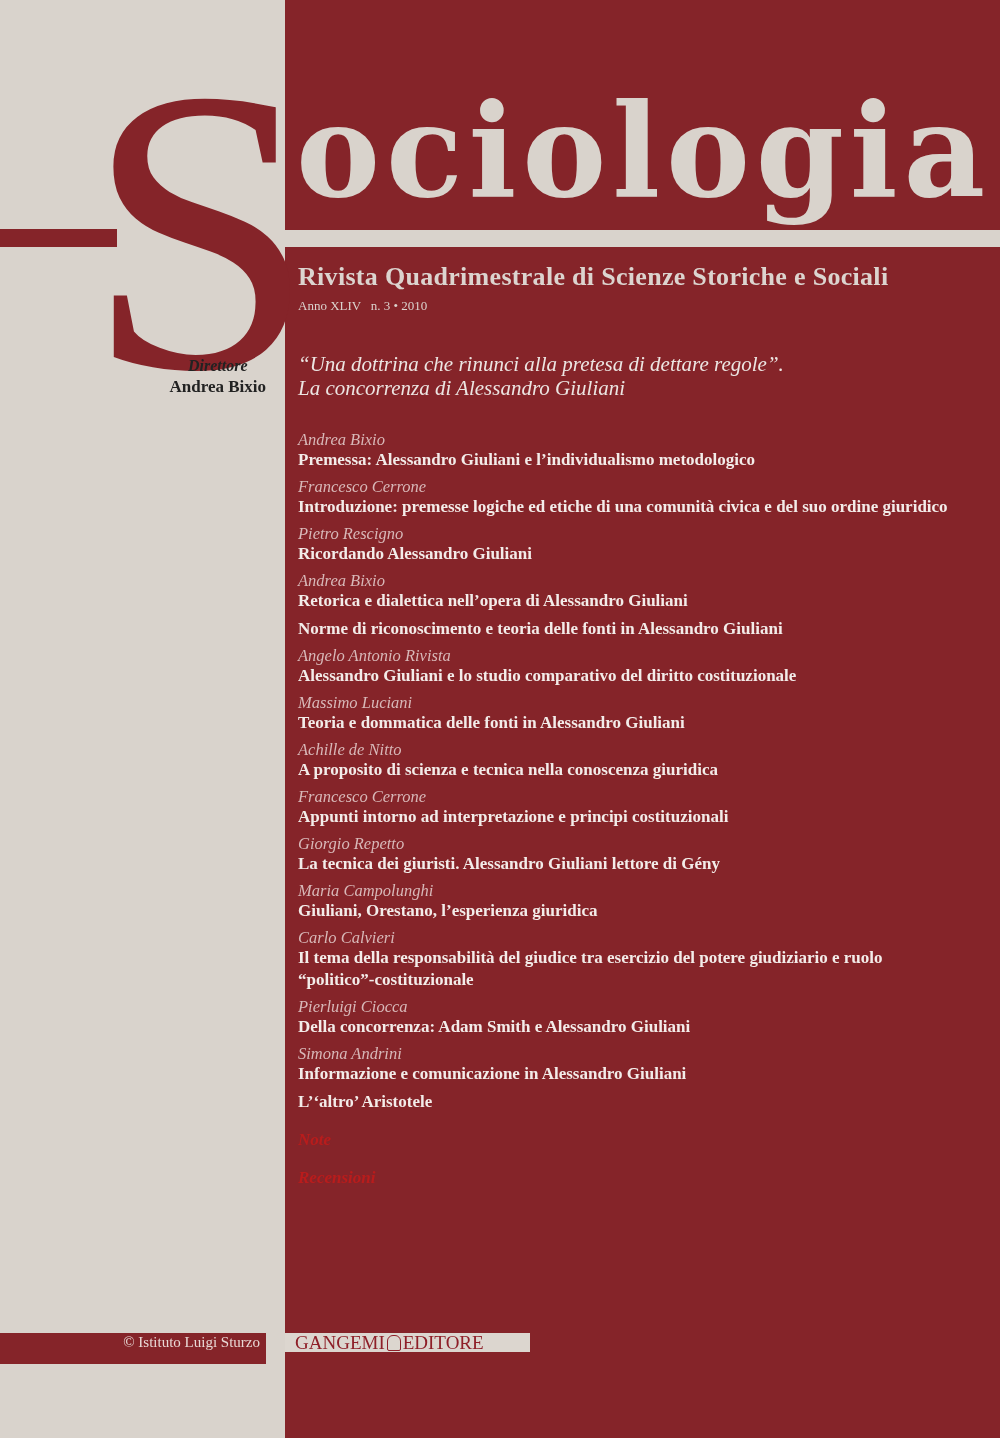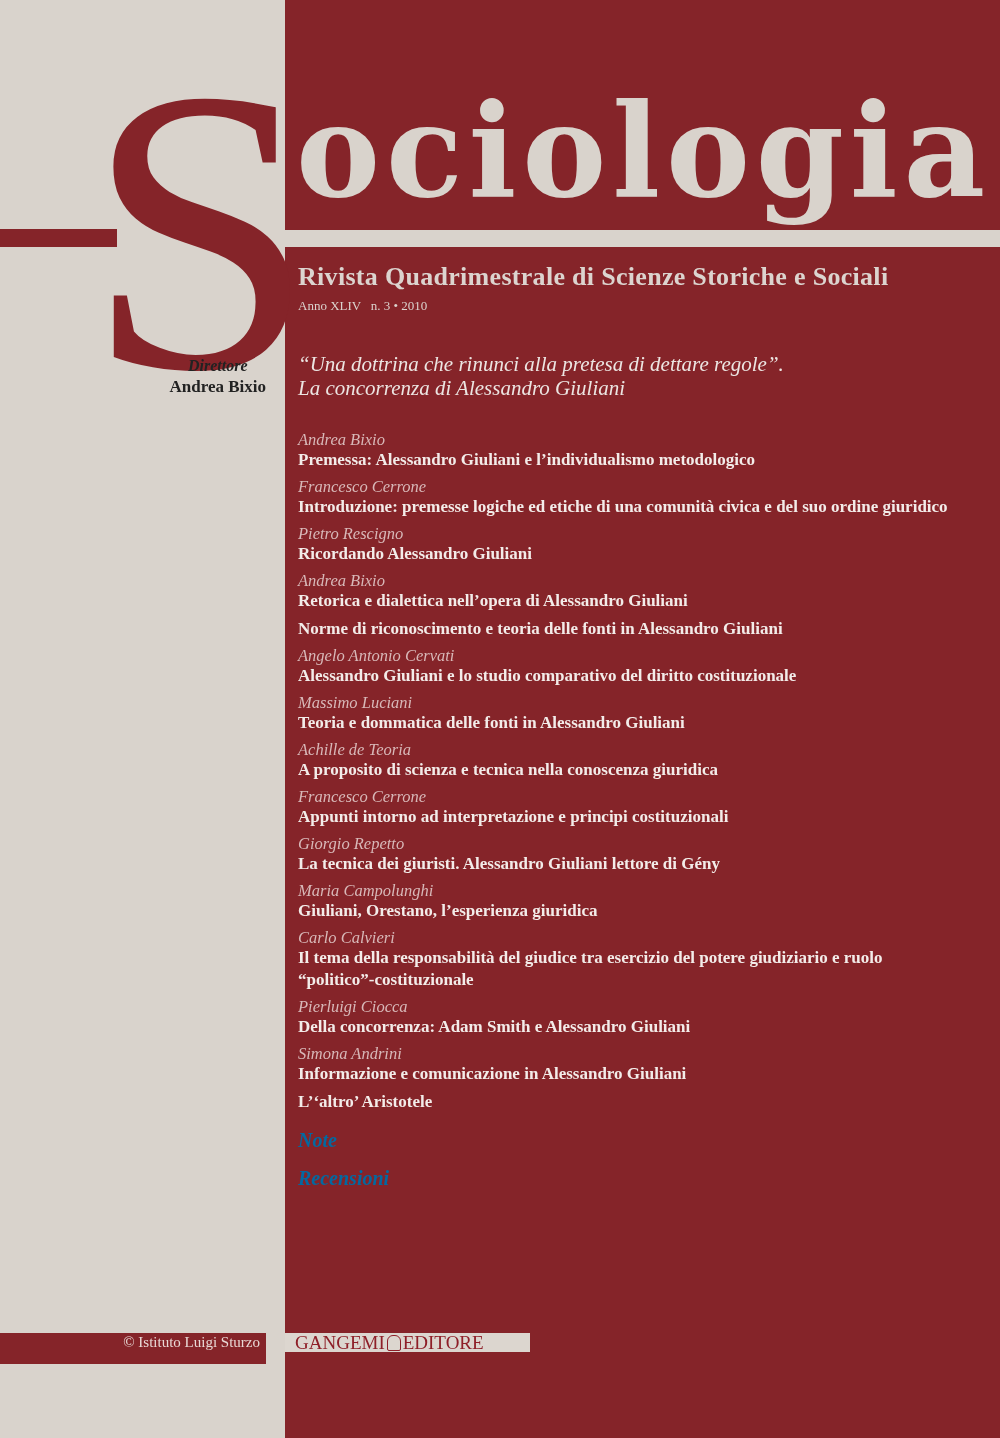--- a/index.html
+++ b/index.html
@@ -13,21 +13,21 @@
   .subtitle { position:absolute; left:298px; top:262px; font-family:"Liberation Serif", serif; font-weight:bold; font-size:26px; color:#dcd4cf; letter-spacing:0.3px; }
   .issue { position:absolute; left:298px; top:298px; font-size:13px; color:#dcd4cf; }
   .director { position:absolute; right:734px; top:357px; text-align:center; color:#222; }
   .director .lbl { font-style:italic; font-weight:bold; font-size:16px; }
   .director .nm { font-weight:bold; font-size:17px; margin-top:2px; }
   .theme { position:absolute; left:298px; top:352px; font-style:italic; font-size:21px; color:#ece5e2; line-height:24px; }
   .toc { position:absolute; left:298px; top:430px; width:680px; }
   .entry { margin-bottom:6px; }
   .author { font-style:italic; font-size:16.5px; color:#d8b8b8; line-height:19px; }
   .art { font-weight:bold; font-size:17px; color:#f3ece9; line-height:22px; }
-  .extra { font-style:italic; font-weight:bold; font-size:20px; color:#0369a1; line-height:22px; margin-top:16px; }
+  .extra { font-style:italic; font-weight:bold; font-size:17px; color:#b91c1c; line-height:22px; margin-top:16px; }
   .foot-left { position:absolute; left:0; top:1333px; width:266px; height:31px; background:#852429; color:#e9d9d6; font-size:15px; line-height:19px; text-align:right; box-sizing:border-box; padding-right:6px; }
   .foot-right { position:absolute; left:285px; top:1333px; width:245px; height:19px; background:#dcd6cf; color:#8e1f28; font-size:19px; line-height:20px; padding-left:10px; box-sizing:border-box; white-space:nowrap; }
   .emblem { display:inline-block; width:12px; height:14px; border:1px solid #8e1f28; border-radius:6px 6px 2px 2px; vertical-align:-2px; margin:0 2px; font-size:0; }
 </style>
 </head>
 <body>
 
 <div class="cream"></div>
 <div class="panel"></div>
 <div class="stripe-top"></div>
@@ -62,29 +62,29 @@
       <div class="art">Ricordando Alessandro Giuliani</div>
     </div>
   <div class="entry">
       <div class="author">Andrea Bixio</div>
       <div class="art">Retorica e dialettica nell’opera di Alessandro Giuliani</div>
     </div>
   <div class="entry">
       <div class="art">Norme di riconoscimento e teoria delle fonti in Alessandro Giuliani</div>
     </div>
   <div class="entry">
-      <div class="author">Angelo Antonio Cervati</div>
+      <div class="author">Angelo Antonio Rivista</div>
       <div class="art">Alessandro Giuliani e lo studio comparativo del diritto costituzionale</div>
     </div>
   <div class="entry">
       <div class="author">Massimo Luciani</div>
       <div class="art">Teoria e dommatica delle fonti in Alessandro Giuliani</div>
     </div>
   <div class="entry">
-      <div class="author">Achille de Teoria</div>
+      <div class="author">Achille de Nitto</div>
       <div class="art">A proposito di scienza e tecnica nella conoscenza giuridica</div>
     </div>
   <div class="entry">
       <div class="author">Francesco Cerrone</div>
       <div class="art">Appunti intorno ad interpretazione e principi costituzionali</div>
     </div>
   <div class="entry">
       <div class="author">Giorgio Repetto</div>
       <div class="art">La tecnica dei giuristi. Alessandro Giuliani lettore di Gény</div>
     </div>

